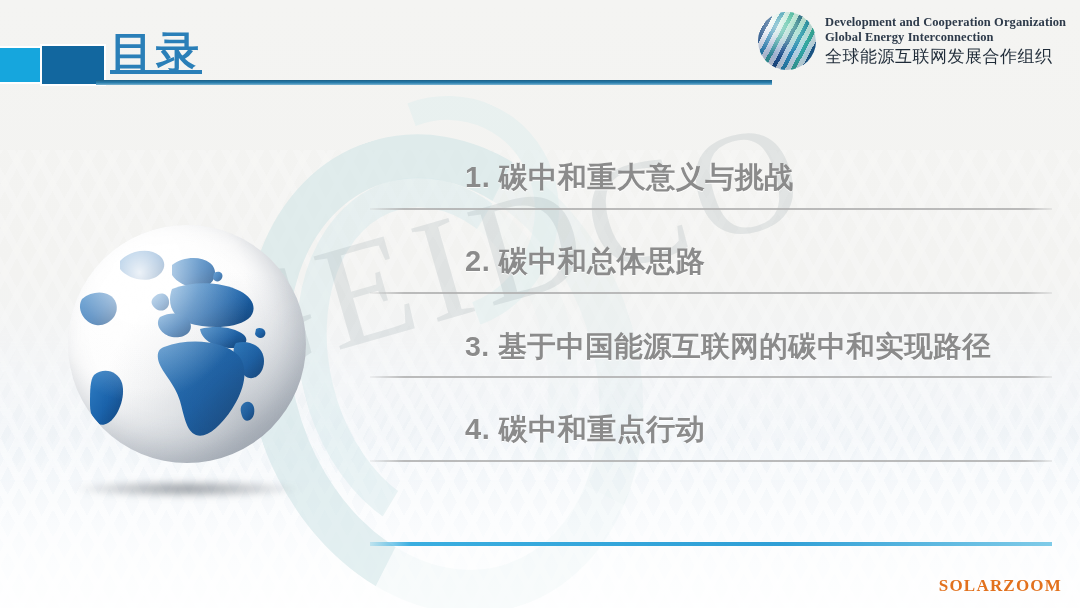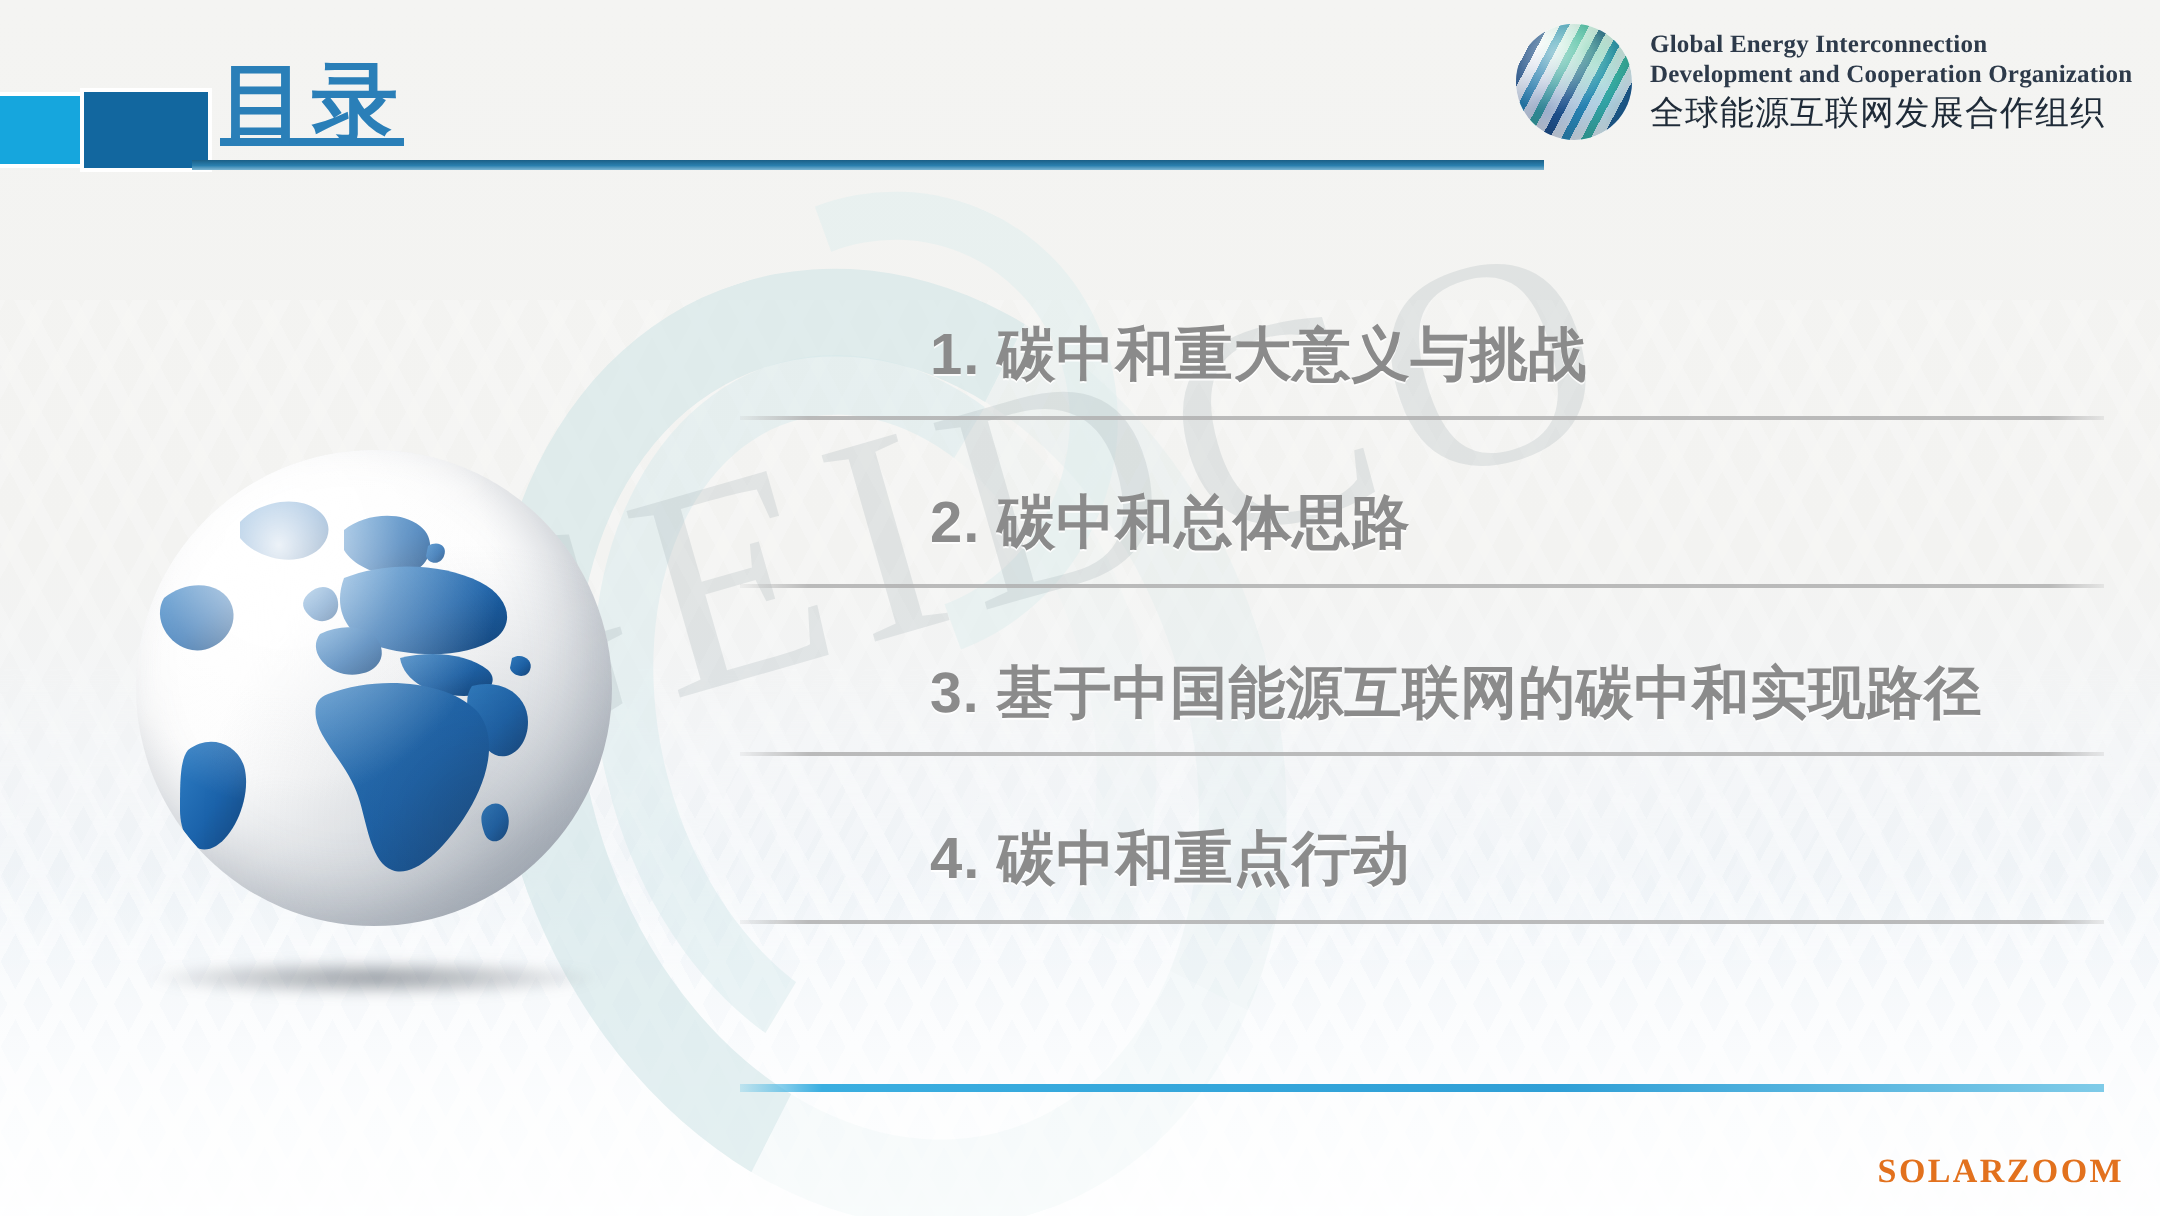--- a/index.html
+++ b/index.html
@@ -337,22 +337,22 @@
   <div class="hdr-title">目录</div>
   <div class="hdr-rule"></div>
 
   <div class="logo">
     <div class="logo-globe">
       <div class="stripes"></div>
       <div class="tint"></div>
       <div class="gloss"></div>
     </div>
     <div class="logo-text">
+      <div class="logo-en">Development and Cooperation Organization</div>
       <div class="logo-en">Global Energy Interconnection</div>
-      <div class="logo-en">Development and Cooperation Organization</div>
       <div class="logo-cn">全球能源互联网发展合作组织</div>
     </div>
   </div>
 
   <div class="globe-wrap">
     <div class="globe">
       <svg viewBox="0 0 238 238" width="238" height="238" aria-hidden="true">
         <defs>
           <clipPath id="sphereClip">
               <circle cx="119" cy="119" r="119"></circle>

